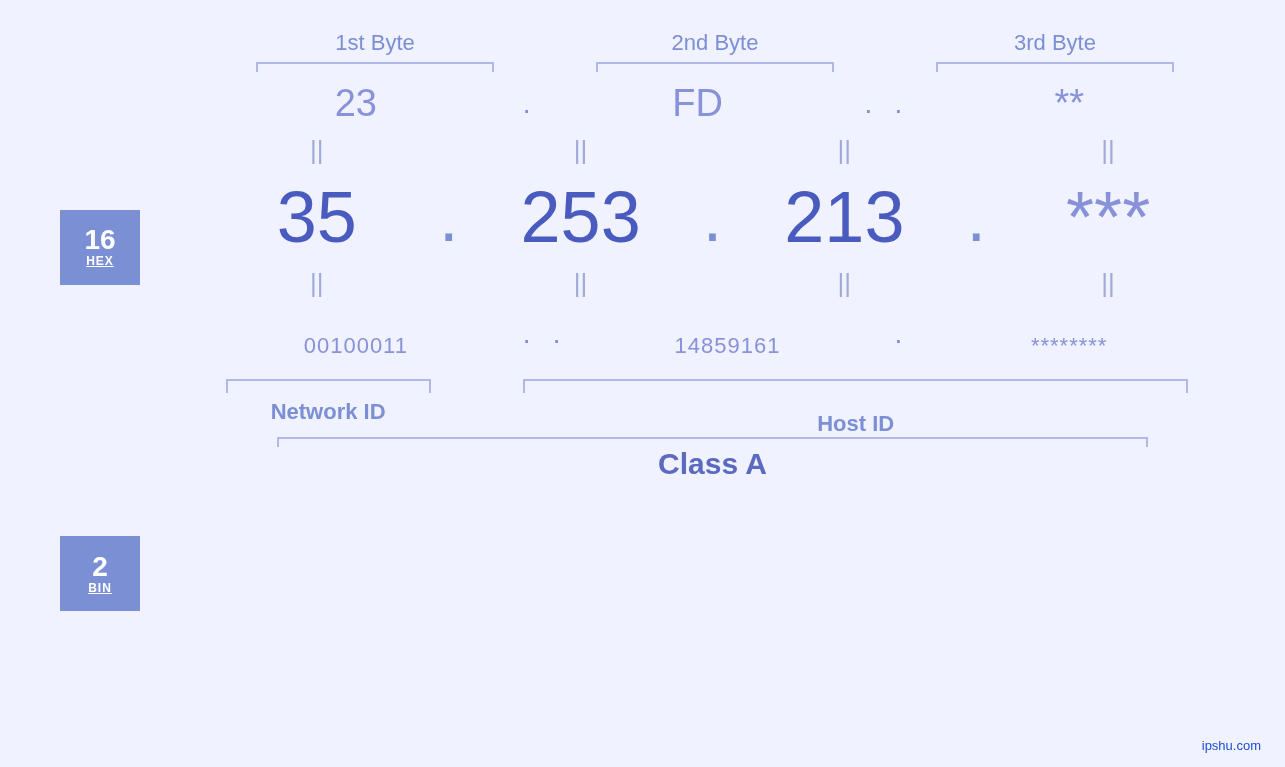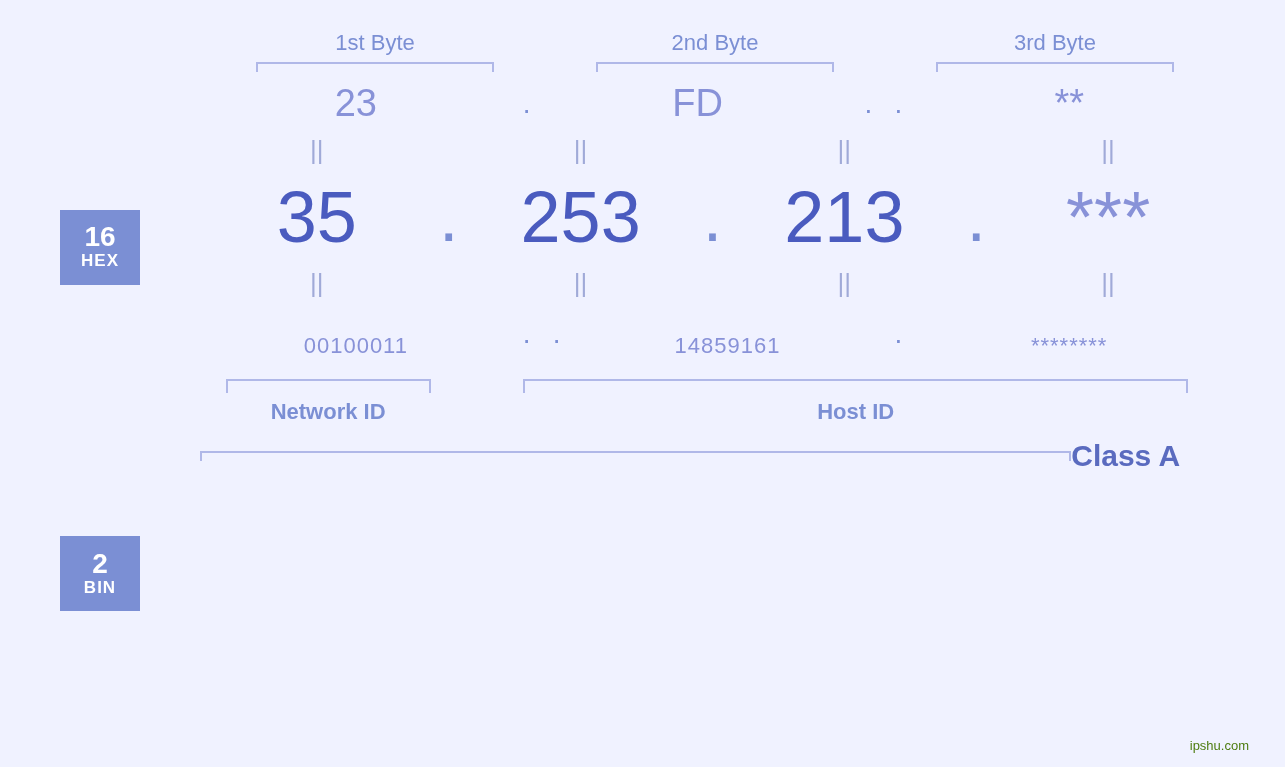--- a/index.html
+++ b/index.html
@@ -87,22 +87,23 @@
       flex-direction: column;
       align-items: center;
       justify-content: center;
       font-weight: 600;
     }
     .base-badge .base-num {
       font-size: 28px;
       line-height: 1;
     }
     .base-badge .base-text {
-      font-size: 17px;
+      font-size: 12px;
       letter-spacing: 1px;
+      text-decoration: underline;
     }
 
     
     .values-area {
       flex: 1;
       display: flex;
       flex-direction: column;
     }
 
     
@@ -173,20 +174,21 @@
       display: flex;
       flex-direction: column;
       align-items: center;
       width: 25%;
     }
     .host-bracket {
       display: flex;
       flex-direction: column;
       align-items: center;
       flex: 1;
+      gap: 12px;
     }
 
     .bracket-top {
       border-top: 2px solid #b0b8e8;
       border-left: 2px solid #b0b8e8;
       border-right: 2px solid #b0b8e8;
       width: 80%;
       height: 14px;
       margin-bottom: 6px;
     }
@@ -194,23 +196,22 @@
     .bracket-label {
       color: #7b8fd4;
       font-size: 22px;
       font-weight: 600;
       text-align: center;
     }
 
     
     .class-section {
       width: 100%;
-      margin-top: 14px;
-      display: flex;
-      flex-direction: row;
+      display: flex;
+      flex-direction: column;
       align-items: center;
     }
     .class-line {
       width: 85%;
       height: 2px;
       background: #b0b8e8;
       position: relative;
       margin-bottom: 8px;
     }
     .class-line::before,
@@ -228,22 +229,22 @@
     .class-label {
       color: #5a6bbf;
       font-size: 30px;
       font-weight: 600;
     }
 
     
     .watermark {
       position: absolute;
       bottom: 14px;
-      right: 36px;
-      color: #4d7c0f;
+      right: 24px;
+      color: #1d4ed8;
       font-size: 13px;
     }
 
     .asterisk-hidden {
       color: #8892d8;
     }
   </style>
 </head>
 <body>
 

